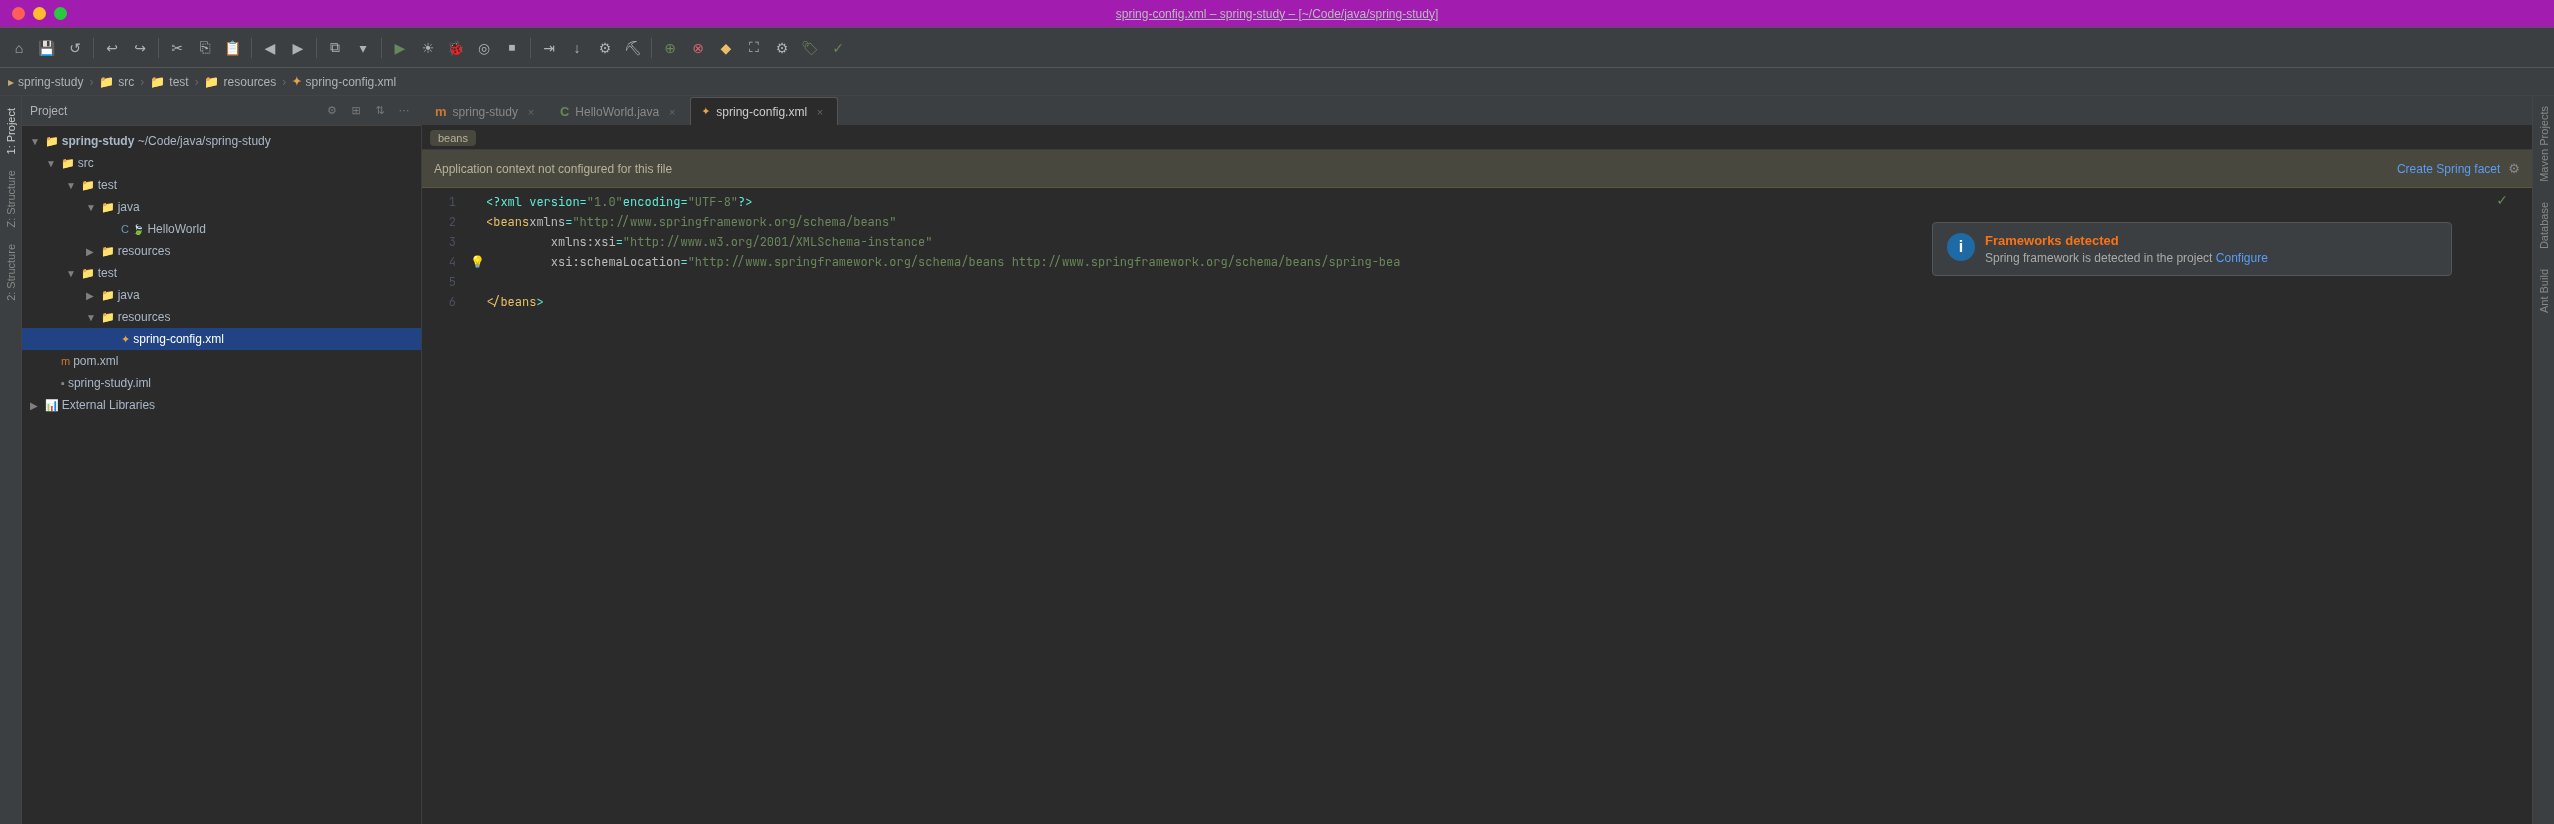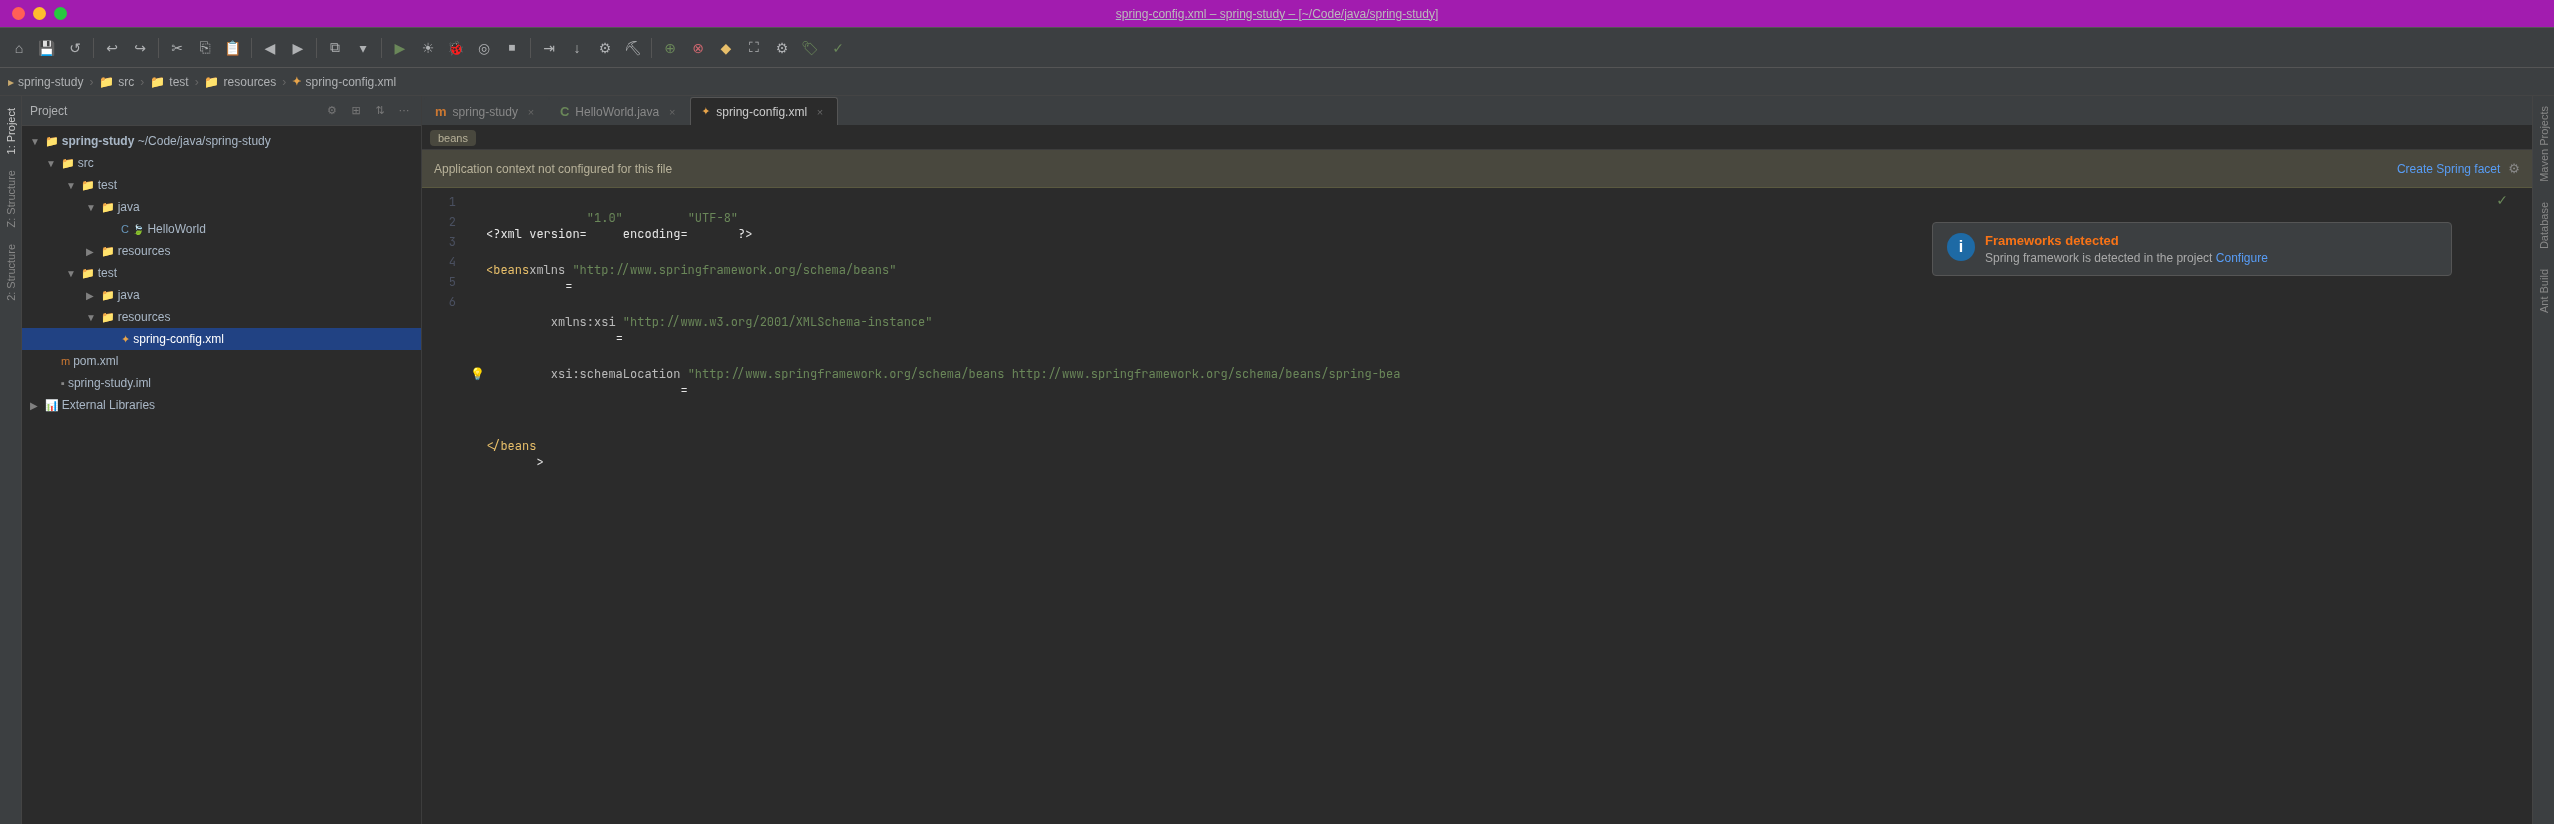--- a/index.html
+++ b/index.html
@@ -322,21 +322,21 @@
       font-family: 'JetBrains Mono', 'Courier New', monospace;
       font-size: 12px;
       line-height: 20px;
       overflow-x: hidden;
       white-space: nowrap;
     }
     .code-line { display: flex; align-items: center; }
     .str { color: #6a8759; }
     .attr { color: #bababa; text-align: center; }
     .tag { color: #e8bf6a; }
-    .punct { color: #e5e5e5; margin-top: 32px; }
+    .punct { color: #5eead4; }
 
     
     .gutter-icon {
       width: 16px;
       height: 20px;
       display: inline-flex;
       align-items: center;
       justify-content: center;
       font-size: 12px;
       flex-shrink: 0;

